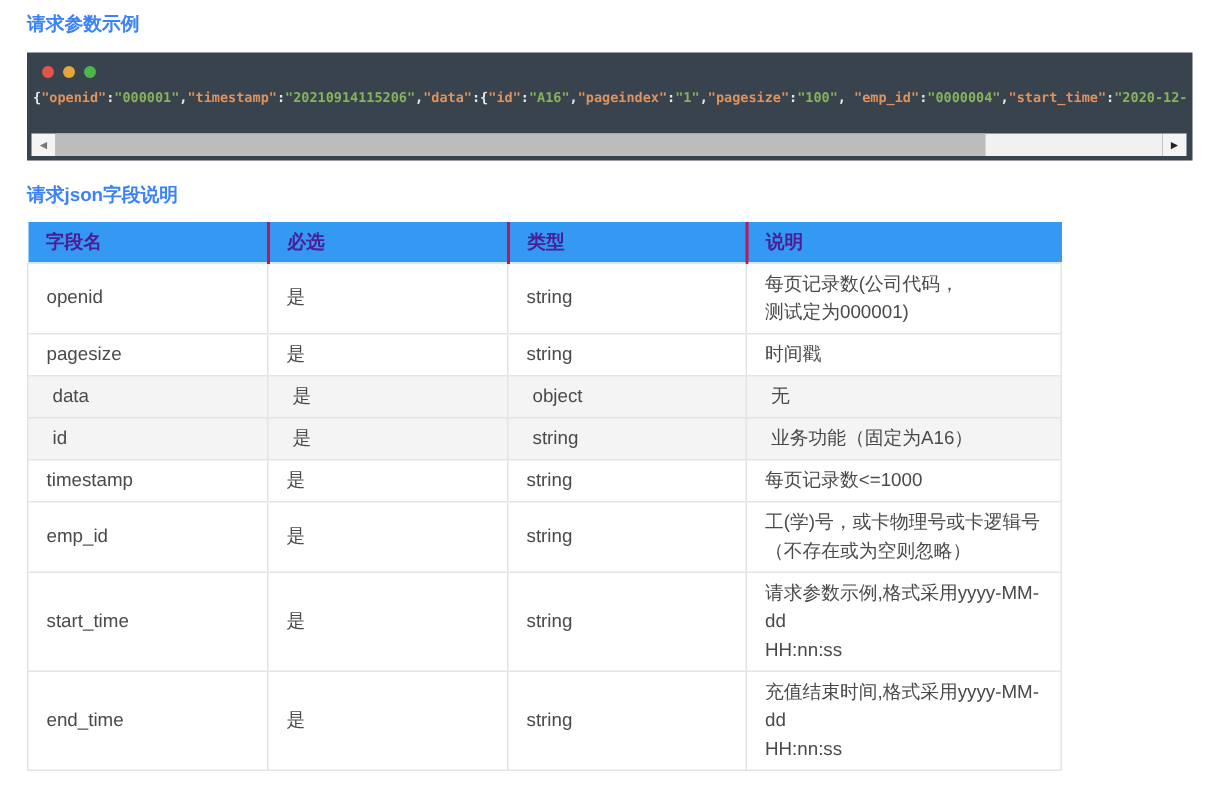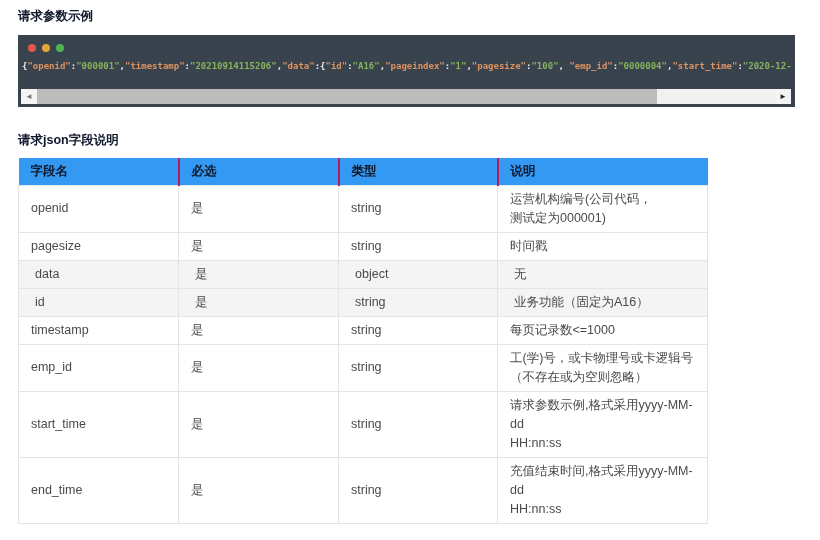--- a/index.html
+++ b/index.html
@@ -1,21 +1,21 @@
 <!DOCTYPE html>
 <html style="--code-bg: #39434e; --tok-key: #de935f; --tok-str: #87b35c; --tok-p: #e8eaee; --header-bg: #3399f3; --shaded-bg: #f4f4f5;"><head>
 <meta charset="utf-8">
 <style>
   * { box-sizing: border-box; margin: 0; padding: 0; }
   html,body { width: 820px; height: 540px; background: #ffffff;
     font-family: "Liberation Sans", "DejaVu Sans", sans-serif; color: #333; }
   .page { position: relative; width: 820px; height: 540px; overflow: hidden; }
 
-  .section-title { margin: 0 0 0 18px; padding-top: 8px; font-size: 12.5px; font-weight: bold; color: #0f172a; }
-  .section-title.second { padding-top: 25px; }
+  .section-title { margin: 0 0 0 18px; padding-top: 8px; font-size: 12.5px; font-weight: bold; color: #3b82f6; }
+  .section-title.second { padding-top: 15px; }
 
   
   .code-window { margin: 10px 0 0 18px; width: 777px; height: 72px;
     background: var(--code-bg, #39434e); position: relative; }
   .dots { display: flex; gap: 6px; padding: 9px 0 0 10px; }
   .dot { width: 8px; height: 8px; border-radius: 50%; }
   .code-line { margin: 9px 0 0 4px; width: 770px; overflow: hidden; white-space: pre;
     font-family: "DejaVu Sans Mono", "Liberation Mono", monospace;
     font-size: 9px; font-weight: bold; letter-spacing: 0px; color: var(--tok-p, #e8eaee); }
   .tok-key { color: var(--tok-key, #de935f); }
@@ -28,21 +28,21 @@
   .sb-arrow { width: 16px; background: #f4f4f4; color: #777; font-size: 8px;
     display: flex; align-items: center; justify-content: center; user-select: none; }
   .sb-arrow.right { color: #222; }
   .sb-track { flex: 1; background: #f1f1f1; position: relative; }
   .sb-thumb { position: absolute; left: 0; top: 0; bottom: 0; width: 84%; background: #bcbcbc; }
 
   
   table.fields { margin: 9px 0 0 18px; width: 689px; border-collapse: collapse; table-layout: fixed;
     font-size: 12.5px; color: #4a4a4a; }
   col.c1 { width: 160px; } col.c2 { width: 160px; } col.c3 { width: 159px; } col.c4 { width: 210px; }
-  thead th { background: var(--header-bg, #3399f3); color: #0f172a; font-weight: bold; text-align: left;
+  thead th { background: var(--header-bg, #3399f3); color: #4c1d95; font-weight: bold; text-align: left;
     height: 27px; padding: 0 12px; font-size: 12.5px; }
   thead th + th { border-left: 2px solid #be185d; }
   tbody td { border: 1px solid #e4e4e4; padding: 4px 12px; height: 27px;
     line-height: 19px; vertical-align: middle; background: #fff; }
   tbody tr.shaded td { background: var(--shaded-bg, #f4f4f5); padding-left: 16px; }
   tbody td.desc { white-space: pre-line; }
 </style>
 </head>
 <body>
 
@@ -81,21 +81,21 @@
           <th>必选</th>
           <th>类型</th>
           <th>说明</th>
         </tr>
     </thead>
     <tbody>
         <tr>
           <td>openid</td>
           <td>是</td>
           <td>string</td>
-          <td class="desc">运营机构编号(公司代码，
+          <td class="desc">每页记录数(公司代码，
 测试定为000001)</td>
         </tr>
         <tr>
           <td>pagesize</td>
           <td>是</td>
           <td>string</td>
           <td class="desc">时间戳</td>
         </tr>
         <tr class="shaded">
           <td>data</td>

